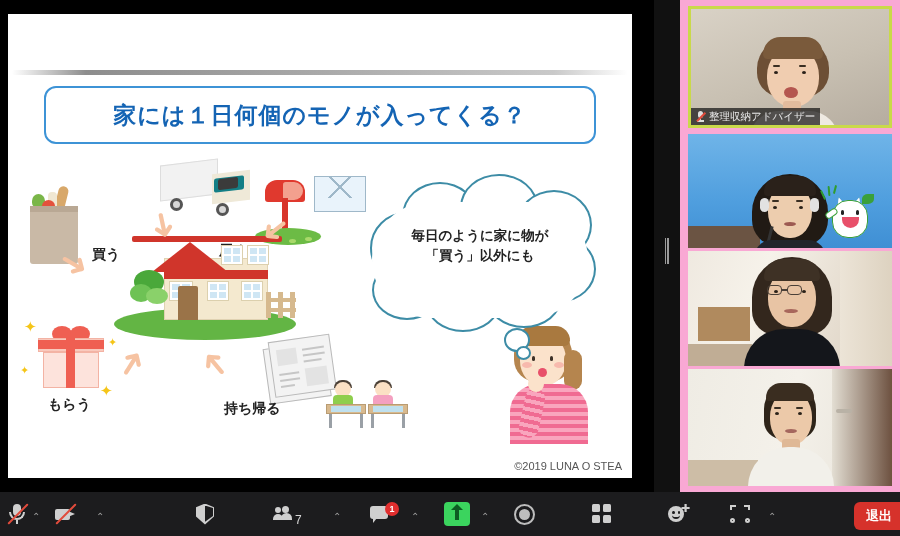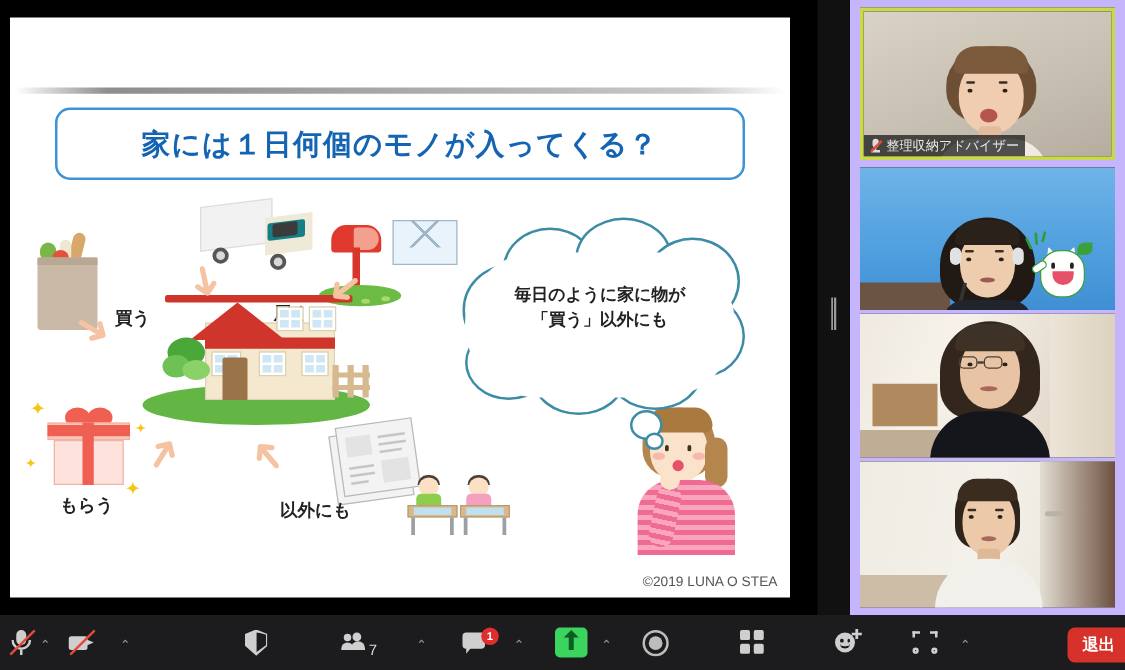--- a/index.html
+++ b/index.html
@@ -156,21 +156,21 @@
          font-family:"DejaVu Sans", sans-serif; }
 
   #copyright { position:absolute; right:10px; bottom:6px; font-size:11px; color:#555; }
 
   
   #divider { position:absolute; left:654px; top:0; width:26px; height:492px; background:#111; }
   #divider .grip { position:absolute; left:11px; top:238px; width:4px; height:26px;
      background: linear-gradient(to right,#9a9a9a 0 1px,#111 1px 2px,#9a9a9a 2px 3px); }
 
   
-  #strip { position:absolute; left:680px; top:0; width:220px; height:492px; background:#c4b5fd; }
+  #strip { position:absolute; left:680px; top:0; width:220px; height:492px; background:#f9a8d4; }
   .tile { position:absolute; left:8px; width:204px; overflow:hidden; background:#1b1b1b; }
   .tile.t1 { top:6px; height:122px; border:3px solid #c9d94a; }
   .tile.t2 { top:134px; height:114px; }
   .tile.t3 { top:251px; height:115px; }
   .tile.t4 { top:369px; height:117px; }
   .tile .bg { position:absolute; left:0; top:0; width:100%; height:100%; }
   .namebar {
     position:absolute; left:0; bottom:0; height:17px; padding:0 5px;
     background: rgba(20,20,20,.72); color:#e9e9e9; font-size:10.5px;
     display:flex; align-items:center; gap:4px; max-width: 130px; overflow:hidden; white-space:nowrap;
@@ -353,21 +353,21 @@
             <div class="blk" style="left:6px;top:8px;width:20px;height:16px;"></div>
             <div class="ln" style="left:32px;top:10px;width:22px;"></div>
             <div class="ln" style="left:32px;top:16px;width:22px;"></div>
             <div class="ln" style="left:32px;top:22px;width:18px;"></div>
             <div class="blk" style="left:32px;top:30px;width:22px;height:18px;"></div>
             <div class="ln" style="left:6px;top:32px;width:20px;"></div>
             <div class="ln" style="left:6px;top:38px;width:20px;"></div>
             <div class="ln" style="left:6px;top:44px;width:14px;"></div>
           </div>
         </div>
-        <div class="lbl" style="left:216px;top:250px;">以外にも</div>
+        <div class="lbl" style="left:216px;top:250px;">持ち帰る</div>
 
         <div id="kids">
           <div class="kid" style="left:4px;">
               <div class="hair"></div>
               <div class="head"></div>
               <div class="body" style="background:#8fce4d;"></div>
             </div>
           <div class="kid" style="left:44px;">
               <div class="hair"></div>
               <div class="head"></div>

